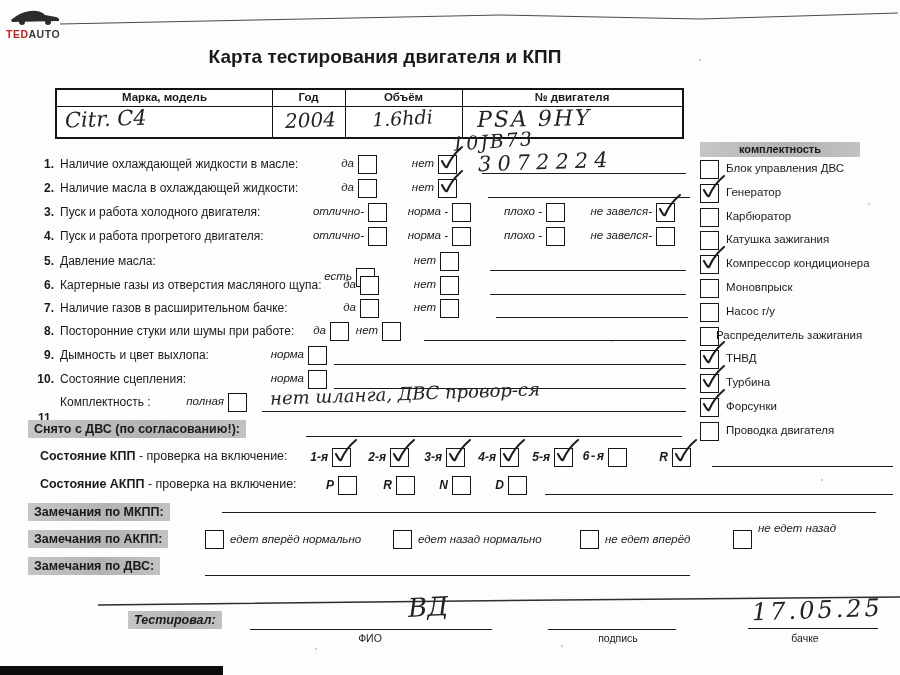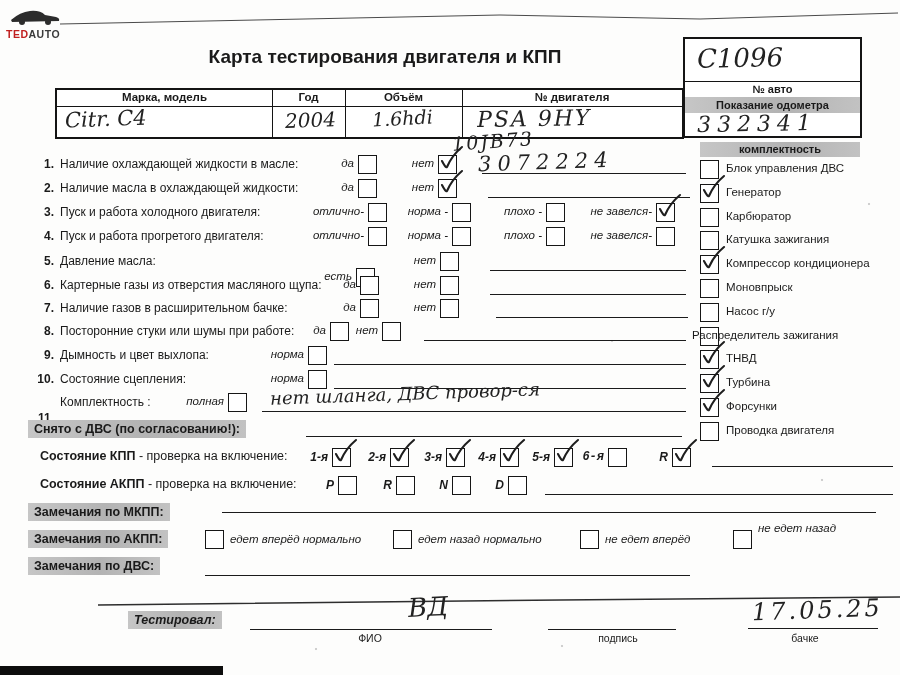--- a/index.html
+++ b/index.html
@@ -48,27 +48,20 @@
     <path d="M3 13 Q12 5 22 4 Q32 3 37 8 L48 10 Q52 11 51 14 L4 15 Z" fill="#2c2c2c"></path>
     <circle cx="14" cy="15" r="3" fill="#2c2c2c"></circle>
       <circle cx="40" cy="15" r="3" fill="#2c2c2c"></circle>
   </svg>
   <div class="abs" style="left:6px;top:28px;font-size:10.5px;font-weight:bold;letter-spacing:.5px;">
     <span style="color:#c02020;">TED</span><span style="color:#3a3a3a;">AUTO</span>
   </div>
 
   <div class="abs b" style="left:180px;top:46px;width:410px;text-align:center;font-size:19px;">Карта тестирования двигателя и КПП</div>
 
-  <div class="abs" style="left:683px;top:37px;width:175px;height:97px;border:2px solid #141414;background:#fff;">
-    <div class="abs hw" style="left:12px;top:4px;font-size:26px;transform:rotate(-1deg);">C1096</div>
-    <div class="abs" style="left:0;top:42px;width:100%;border-top:1.4px solid #141414;"></div>
-    <div class="abs b" style="left:0;top:44px;width:100%;font-size:11px;text-align:center;">№ авто</div>
-    <div class="abs shaded" style="left:0;top:58px;width:100%;height:16px;font-size:11px;text-align:center;line-height:16px;">Показание одометра</div>
-    <div class="abs hw" style="left:12px;top:72px;font-size:22px;letter-spacing:6px;transform:rotate(-1deg);">332341</div>
-  </div>
 
   <div class="abs" style="left:55px;top:88px;width:625px;height:47px;border:2px solid #141414;background:#fff;">
     <div class="abs" style="left:0;top:16px;width:100%;border-top:1.8px solid #141414;"></div>
     <div class="abs" style="left:215px;top:0;height:100%;border-left:1.8px solid #141414;"></div>
     <div class="abs" style="left:288px;top:0;height:100%;border-left:1.8px solid #141414;"></div>
     <div class="abs" style="left:405px;top:0;height:100%;border-left:1.8px solid #141414;"></div>
     <div class="abs cell-h" style="left:0;top:1px;width:215px;">Марка, модель</div>
     <div class="abs cell-h" style="left:215px;top:1px;width:73px;">Год</div>
     <div class="abs cell-h" style="left:288px;top:1px;width:117px;">Объём</div>
     <div class="abs cell-h" style="left:405px;top:1px;width:220px;">№ двигателя</div>
@@ -234,21 +227,21 @@
         <svg viewBox="0 0 26 26">
           <path d="M5 13 C7 17 9 20 10 19 C13 12 19 4 25 -1" fill="none" stroke="#1e1e1e" stroke-width="2.1" stroke-linecap="round"></path>
         </svg>
       </div>
       <div class="eq-label abs" style="left: 726px; top: 257.2px;">Компрессор кондиционера</div>
       <div class="box" style="left: 700px; top: 279px;"></div>
       <div class="eq-label abs" style="left: 726px; top: 281px;">Моновпрыск</div>
       <div class="box" style="left: 700px; top: 302.8px;"></div>
       <div class="eq-label abs" style="left: 726px; top: 304.8px;">Насос г/у</div>
       <div class="box" style="left: 700px; top: 326.6px;"></div>
-      <div class="eq-label abs" style="left: 692px; top: 328.6px;">Распределитель зажигания</div>
+      <div class="eq-label abs" style="left: 716px; top: 328.6px;">Распределитель зажигания</div>
       <div class="box" style="left: 700px; top: 350.4px;">
         <svg viewBox="0 0 26 26">
           <path d="M5 13 C7 17 9 20 10 19 C13 12 19 4 25 -1" fill="none" stroke="#1e1e1e" stroke-width="2.1" stroke-linecap="round"></path>
         </svg>
       </div>
       <div class="eq-label abs" style="left: 726px; top: 352.4px;">ТНВД</div>
       <div class="box" style="left: 700px; top: 374.2px;">
         <svg viewBox="0 0 26 26">
           <path d="M5 13 C7 17 9 20 10 19 C13 12 19 4 25 -1" fill="none" stroke="#1e1e1e" stroke-width="2.1" stroke-linecap="round"></path>
         </svg>

